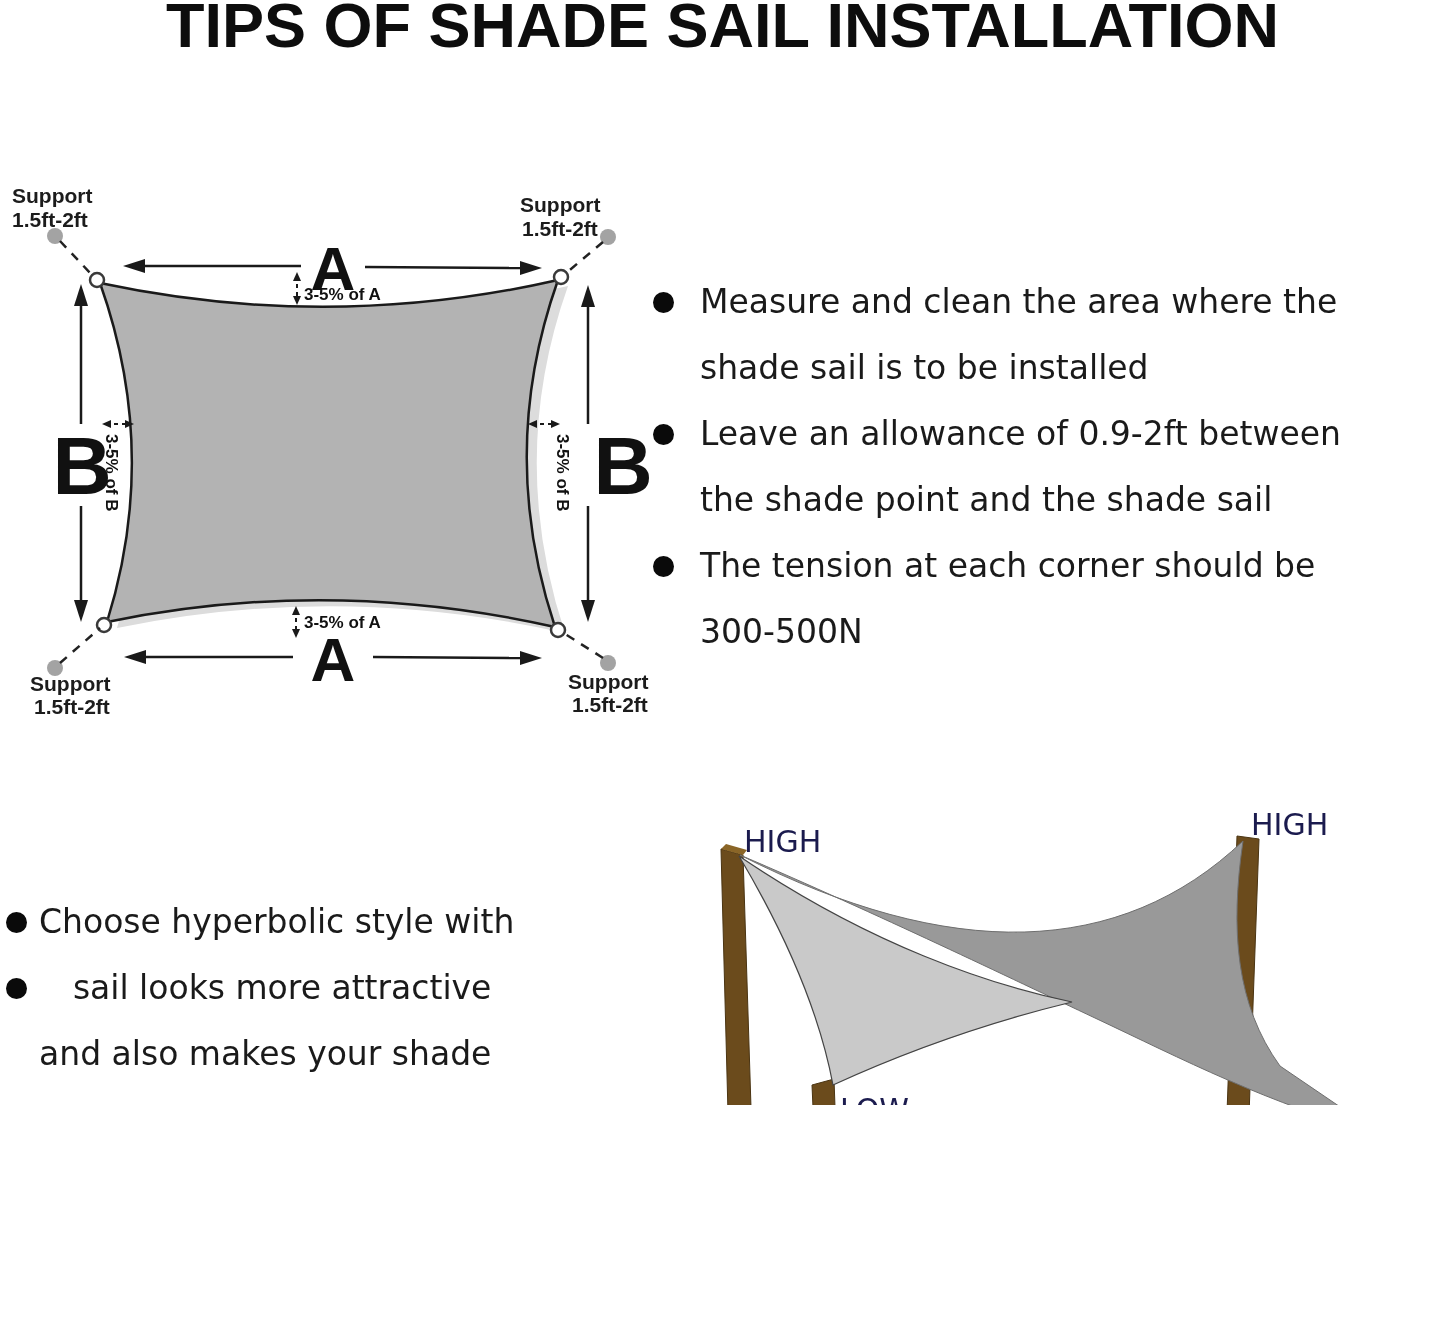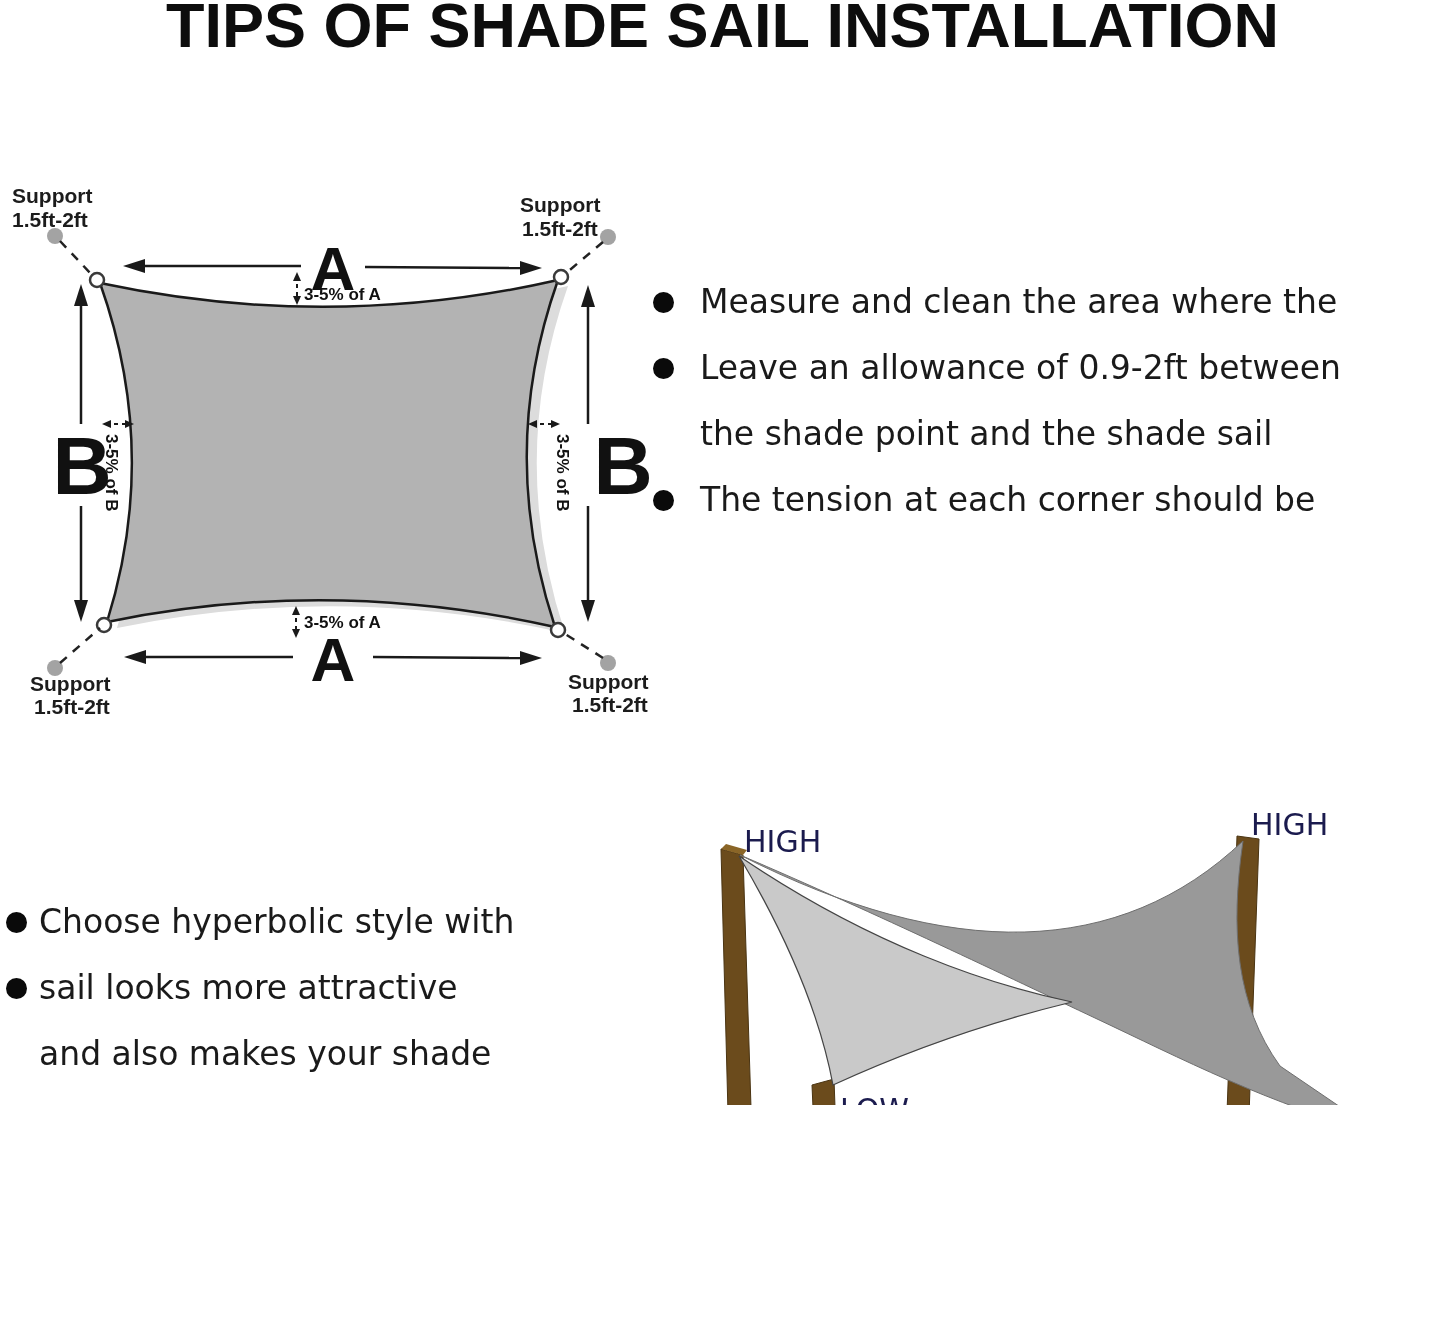--- a/index.html
+++ b/index.html
@@ -8,21 +8,21 @@
   #title{position:absolute;top:-8px;left:0;width:1445px;text-align:center;
          font-family:"Liberation Sans", sans-serif;font-weight:bold;
          font-size:63px;line-height:66px;letter-spacing:0px;color:#0d0d0d;
          white-space:nowrap;}
   svg{position:absolute;overflow:visible;}
   .bullet-list{position:absolute;font-size:33px;line-height:66px;color:#1a1a1a;}
   .bullet-item{display:flex;align-items:flex-start;}
   .dot{width:21px;height:21px;border-radius:50%;background:#0a0a0a;flex:none;margin-top:23px;}
   #tips-right{left:653px;top:269px;width:800px;}
   #tips-right .dot{margin-right:26px;}
-  #tips-left{left:6px;top:889px;width:640px;}
+  #tips-left{left:6px;top:889px;width:640px;text-align:right;}
   #tips-left .dot{margin-right:12px;}
   .dim-letter{font-family:"Liberation Sans", sans-serif;font-weight:bold;fill:#111;}
   .sag-label{font-family:"Liberation Sans", sans-serif;font-weight:600;font-size:17px;fill:#111;}
   .support-label{font-family:"Liberation Sans", sans-serif;font-weight:bold;font-size:21px;fill:#1c1c1c;}
   .hl-label{font-family:"DejaVu Sans", sans-serif;font-size:30px;}
 </style>
 </head>
 <body>
 
 <div id="page">
@@ -122,33 +122,35 @@
       <text class="support-label" x="568" y="689">Support</text>
       <text class="support-label" x="572" y="712">1.5ft-2ft</text>
     </g>
   </svg>
 
   <div id="tips-right" class="bullet-list">
     <div class="bullet-item">
       <span class="dot"></span>
       <div>
         <div>Measure and clean the area where the</div>
+        <div>shade sail is to be installed</div>
       </div>
     </div>
     <div class="bullet-item">
       <span class="dot"></span>
       <div>
         <div>Leave an allowance of 0.9-2ft between</div>
         <div>the shade point and the shade sail</div>
       </div>
     </div>
     <div class="bullet-item">
       <span class="dot"></span>
       <div>
         <div>The tension at each corner should be</div>
+        <div>300-500N</div>
       </div>
     </div>
   </div>
 
   <div id="tips-left" class="bullet-list">
     <div class="bullet-item">
       <span class="dot"></span>
       <div>
         <div>Choose hyperbolic style with</div>
       </div>

